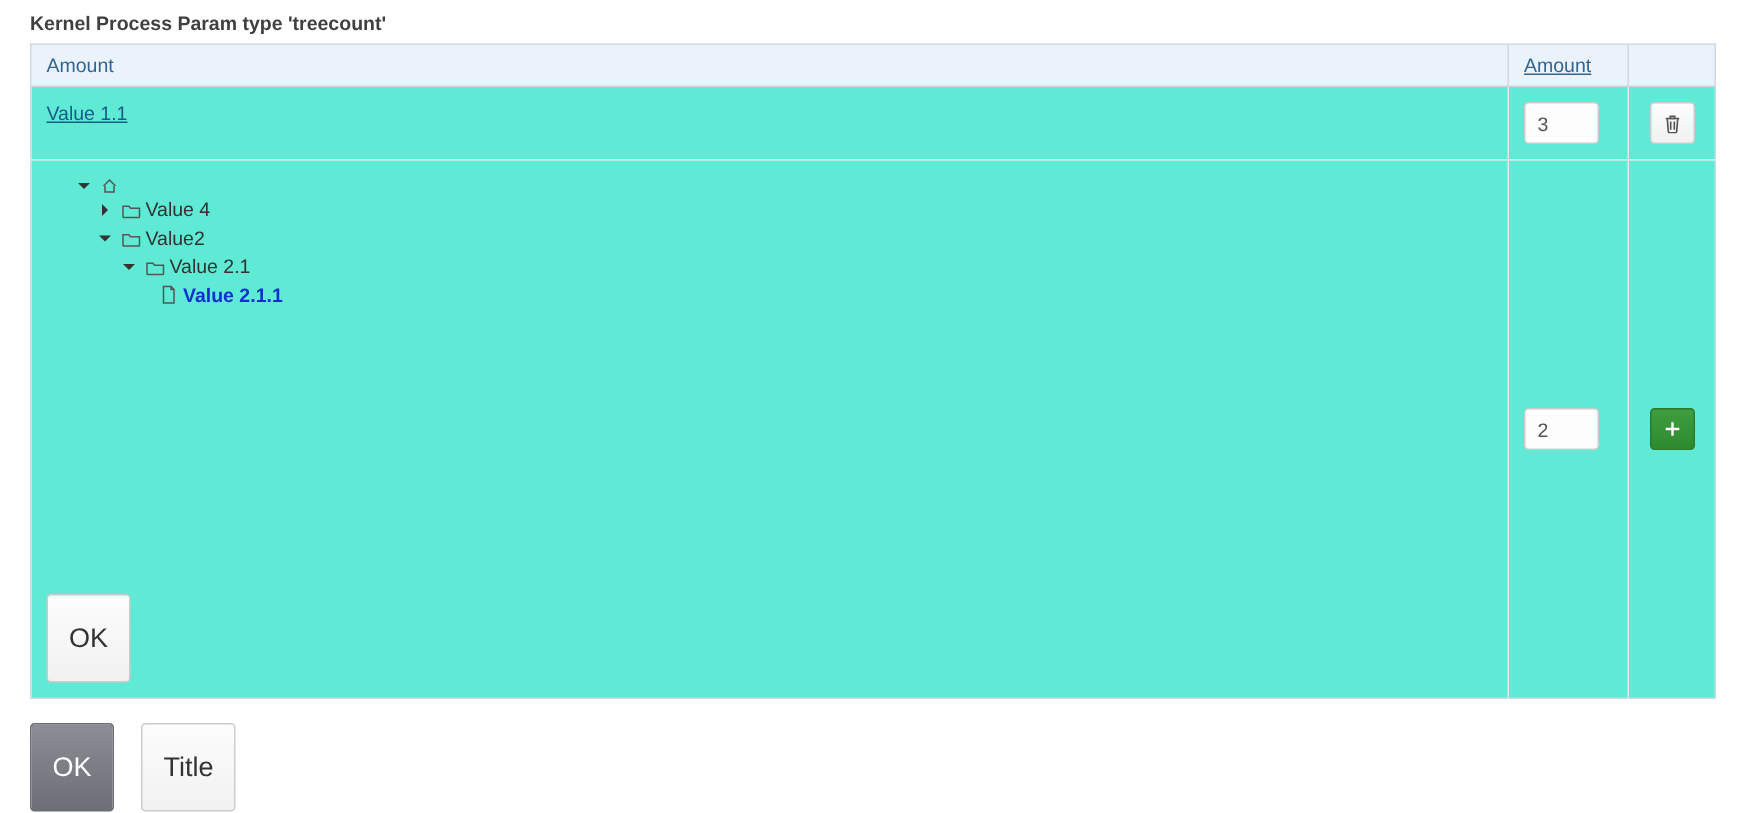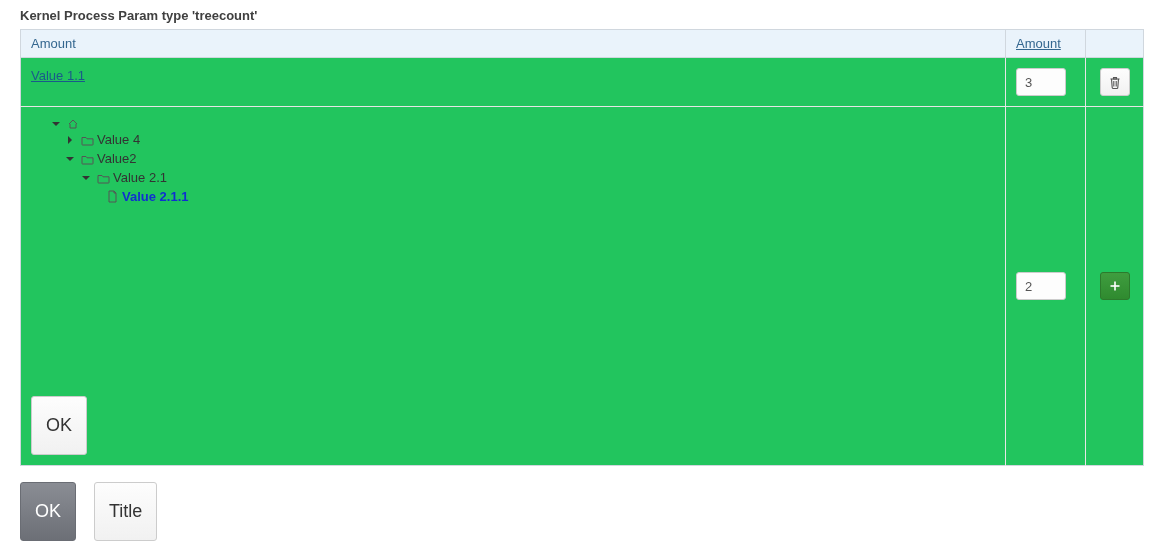--- a/index.html
+++ b/index.html
@@ -32,21 +32,21 @@
       border-bottom: 1px solid #d0d7de;
       border-right: 1px solid #d0d7de;
       font-size: 13px;
     }
     table.main th:last-child { border-right: none; }
     table.main td {
       border-bottom: 1px solid #e6e6e6;
       border-right: 1px solid #e6e6e6;
       padding: 10px 10px;
       vertical-align: top;
-      background: #22c55e;
+      background: #5eead4;
     }
     table.main td:last-child { border-right: none; }
     table.main tr:last-child td { border-bottom: none; }
     .col-title { width: auto; }
     .col-amount { width: 80px; text-align: left; text-decoration: underline; }
     .col-action { width: 58px; text-align: center; }
     td.col-amount, td.col-action { vertical-align: middle; }
     a.value-link {
       color: #1a5a8a;
       text-decoration: underline;

